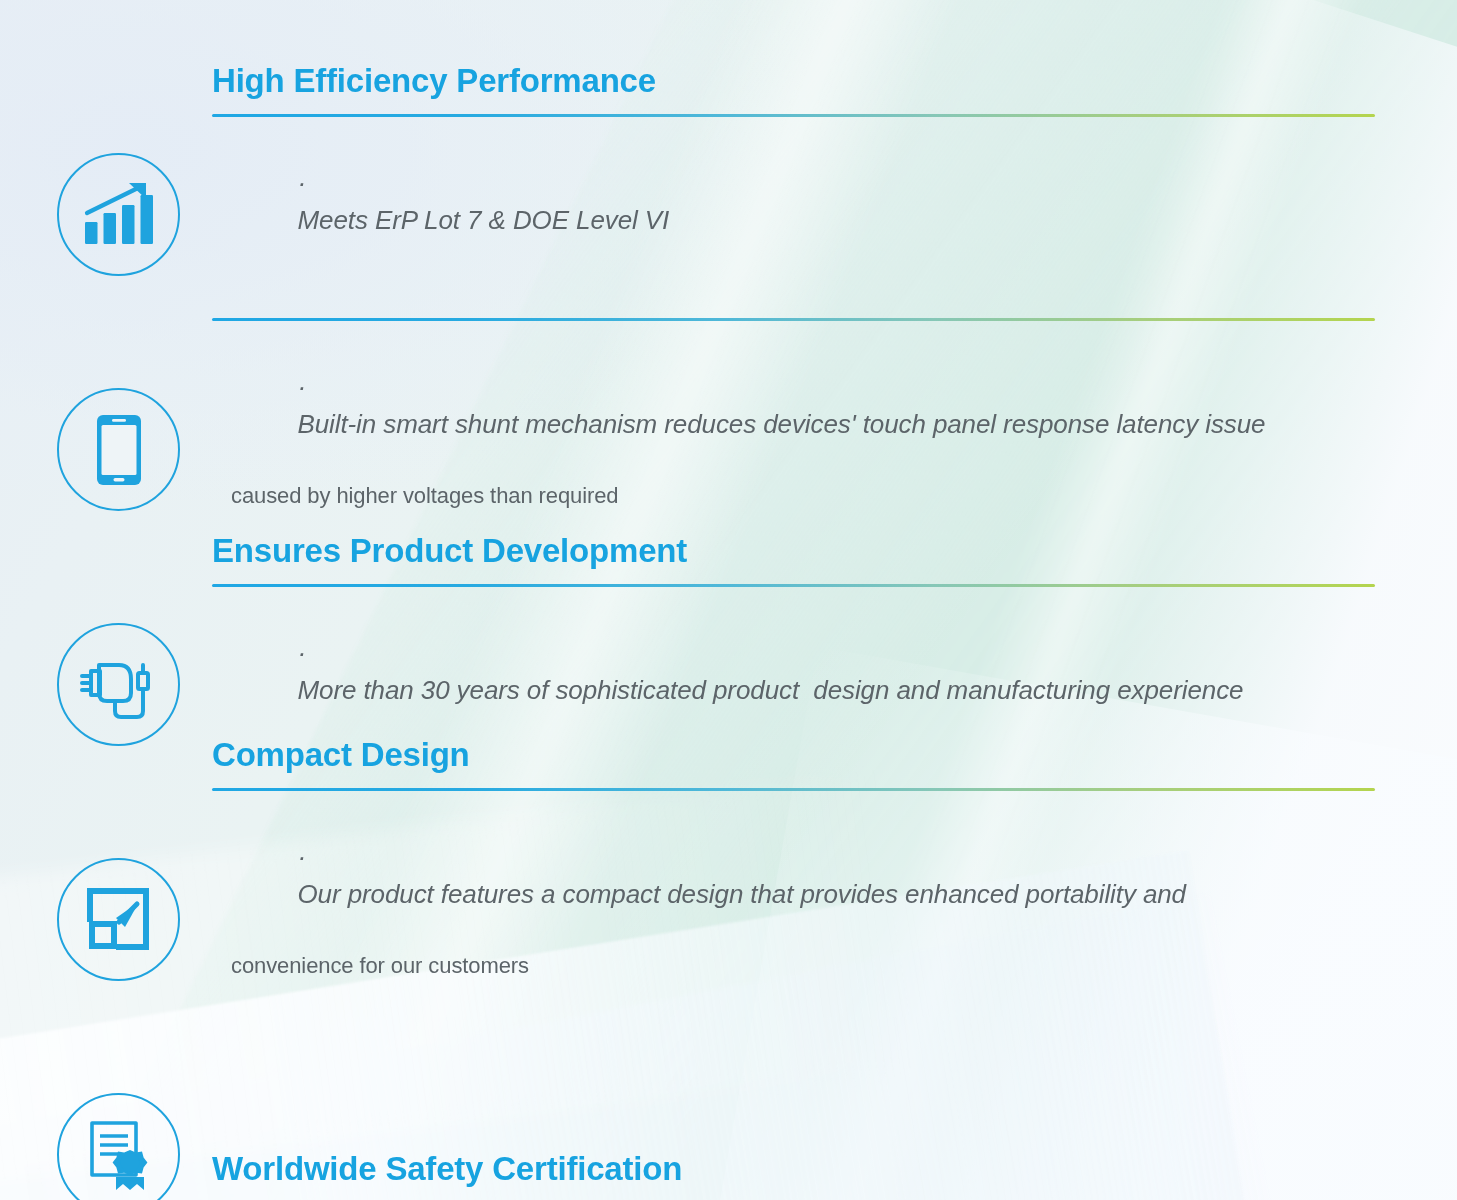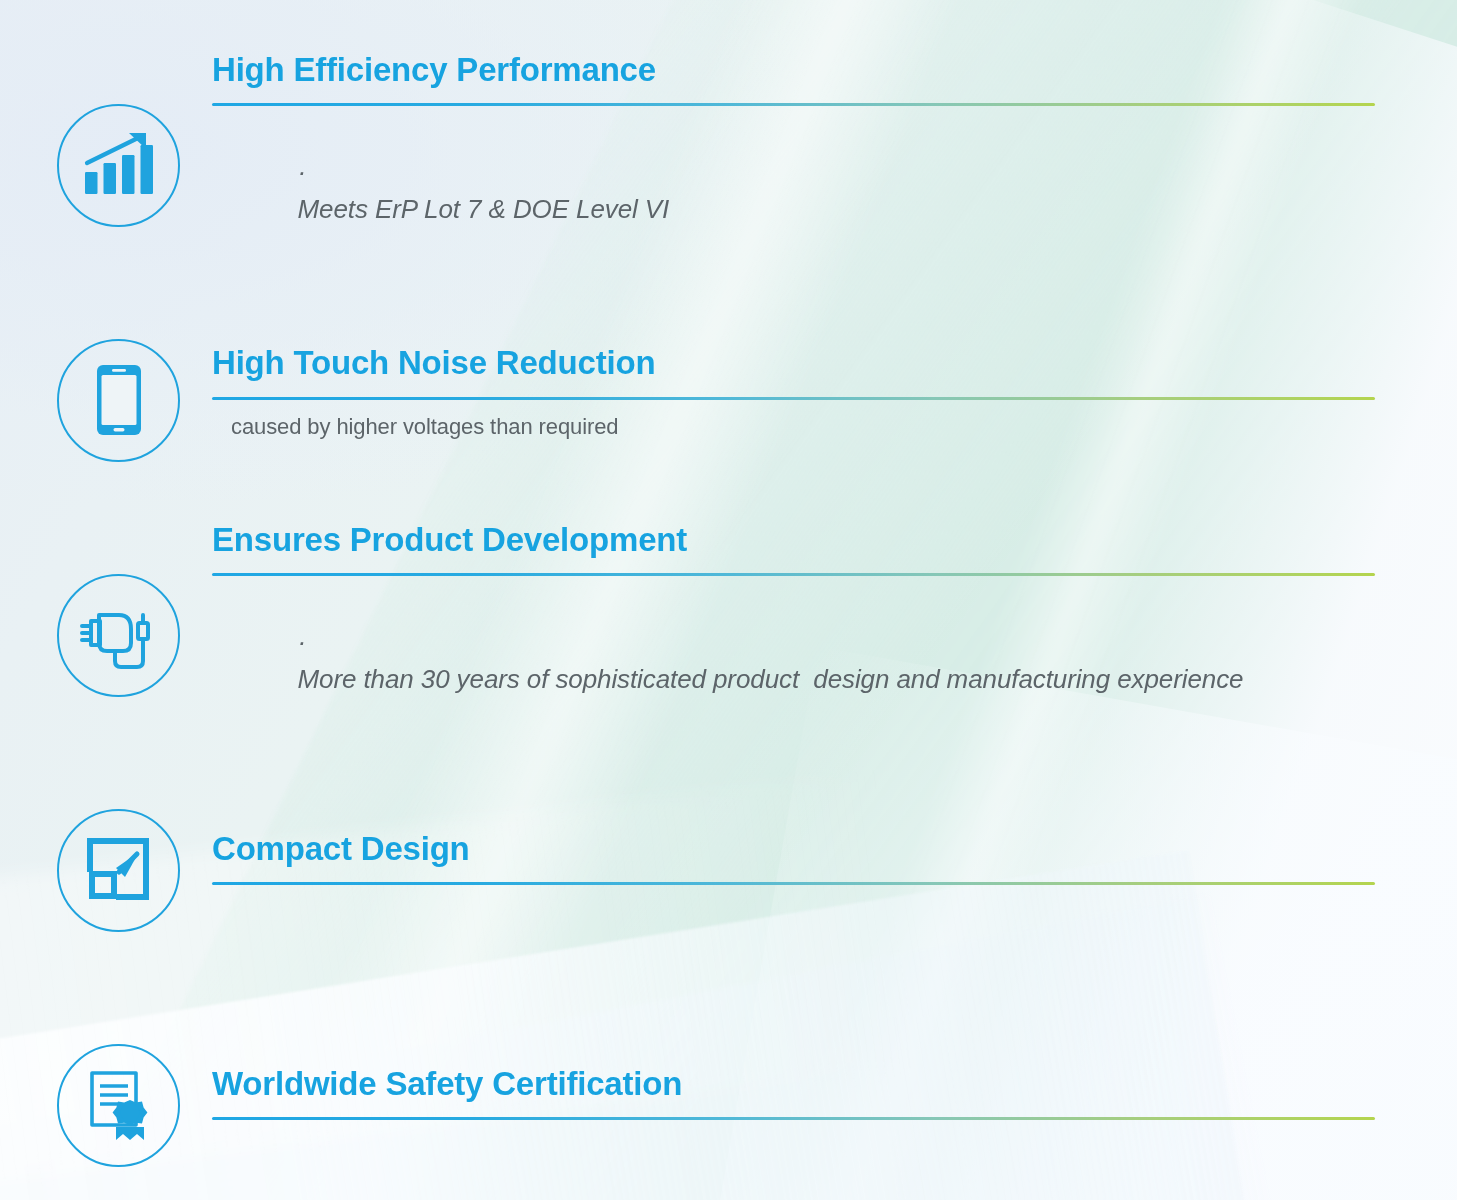--- a/index.html
+++ b/index.html
@@ -149,21 +149,21 @@
 
   .feature-list {
     position: relative;
     padding-top: 41px;
   }
 
   .feature {
     position: relative;
     height: 235px;
     display: flex;
-    align-items: center;
+    align-items: flex-end;
   }
 
   .icon-badge {
     width: 123px;
     height: 123px;
     margin-left: 57px;
     margin-top: 13px;
     border-radius: 50%;
     border: 2.5px solid #1FA3DE;
     display: flex;
@@ -274,23 +274,26 @@
     <div class="feature">
       <div class="icon-badge">
         <svg width="48" height="74" viewBox="0 0 48 74" aria-hidden="true">
           <rect x="2" y="2" width="44" height="70" rx="6" fill="#1FA3DE"></rect>
           <rect x="6.5" y="12" width="35" height="50" rx="1.5" fill="#EEF4F7"></rect>
           <rect x="17" y="6" width="14" height="2.8" rx="1.4" fill="#EEF4F7"></rect>
           <rect x="18.5" y="65" width="11" height="3.4" rx="1.7" fill="#EEF4F7"></rect>
         </svg>
       </div>
       <div class="feature-body">
-        <div class="feature-title">High Touch Noise Reduction</div>
         <div class="feature-rule"></div>
         <div class="feature-bullets">
+          <div class="bullet-line">
+            <span class="dot">·</span>
+            <span>Built-in smart shunt mechanism reduces devices' touch panel response latency issue</span>
+          </div>
           <div class="bullet-cont">caused by higher voltages than required</div>
         </div>
       </div>
     </div>
 
     <div class="feature">
       <div class="icon-badge">
         <svg width="80" height="72" viewBox="0 0 80 72" aria-hidden="true">
           <g fill="none" stroke="#1FA3DE" stroke-width="4" stroke-linecap="round" stroke-linejoin="round">
             <path d="M20 16 L40 16 Q52 16 52 30 L52 44 Q52 52 44 52 L28 52 Q20 52 20 44 Z"></path>
@@ -323,20 +326,27 @@
           </g>
           <g fill="#1FA3DE">
             <path d="M54 16 L40 41 L31 32 Z"></path>
           </g>
           <path d="M52 18 L34 36" stroke="#1FA3DE" stroke-width="5" stroke-linecap="round"></path>
         </svg>
       </div>
       <div class="feature-body">
         <div class="feature-title">Compact Design</div>
         <div class="feature-rule"></div>
+        <div class="feature-bullets">
+          <div class="bullet-line">
+            <span class="dot">·</span>
+            <span>Our product features a compact design that provides enhanced portability and</span>
+          </div>
+          <div class="bullet-cont">convenience for our customers</div>
+        </div>
       </div>
     </div>
 
     <div class="feature">
       <div class="icon-badge">
         <svg width="66" height="72" viewBox="0 0 66 72" aria-hidden="true">
           <g fill="none" stroke="#1FA3DE" stroke-width="3.6" stroke-linejoin="round">
             <path d="M6 4 L50 4 L50 56 L6 56 Z"></path>
             <path d="M14 17 L42 17 M14 26 L42 26 M14 35 L34 35"></path>
           </g>

